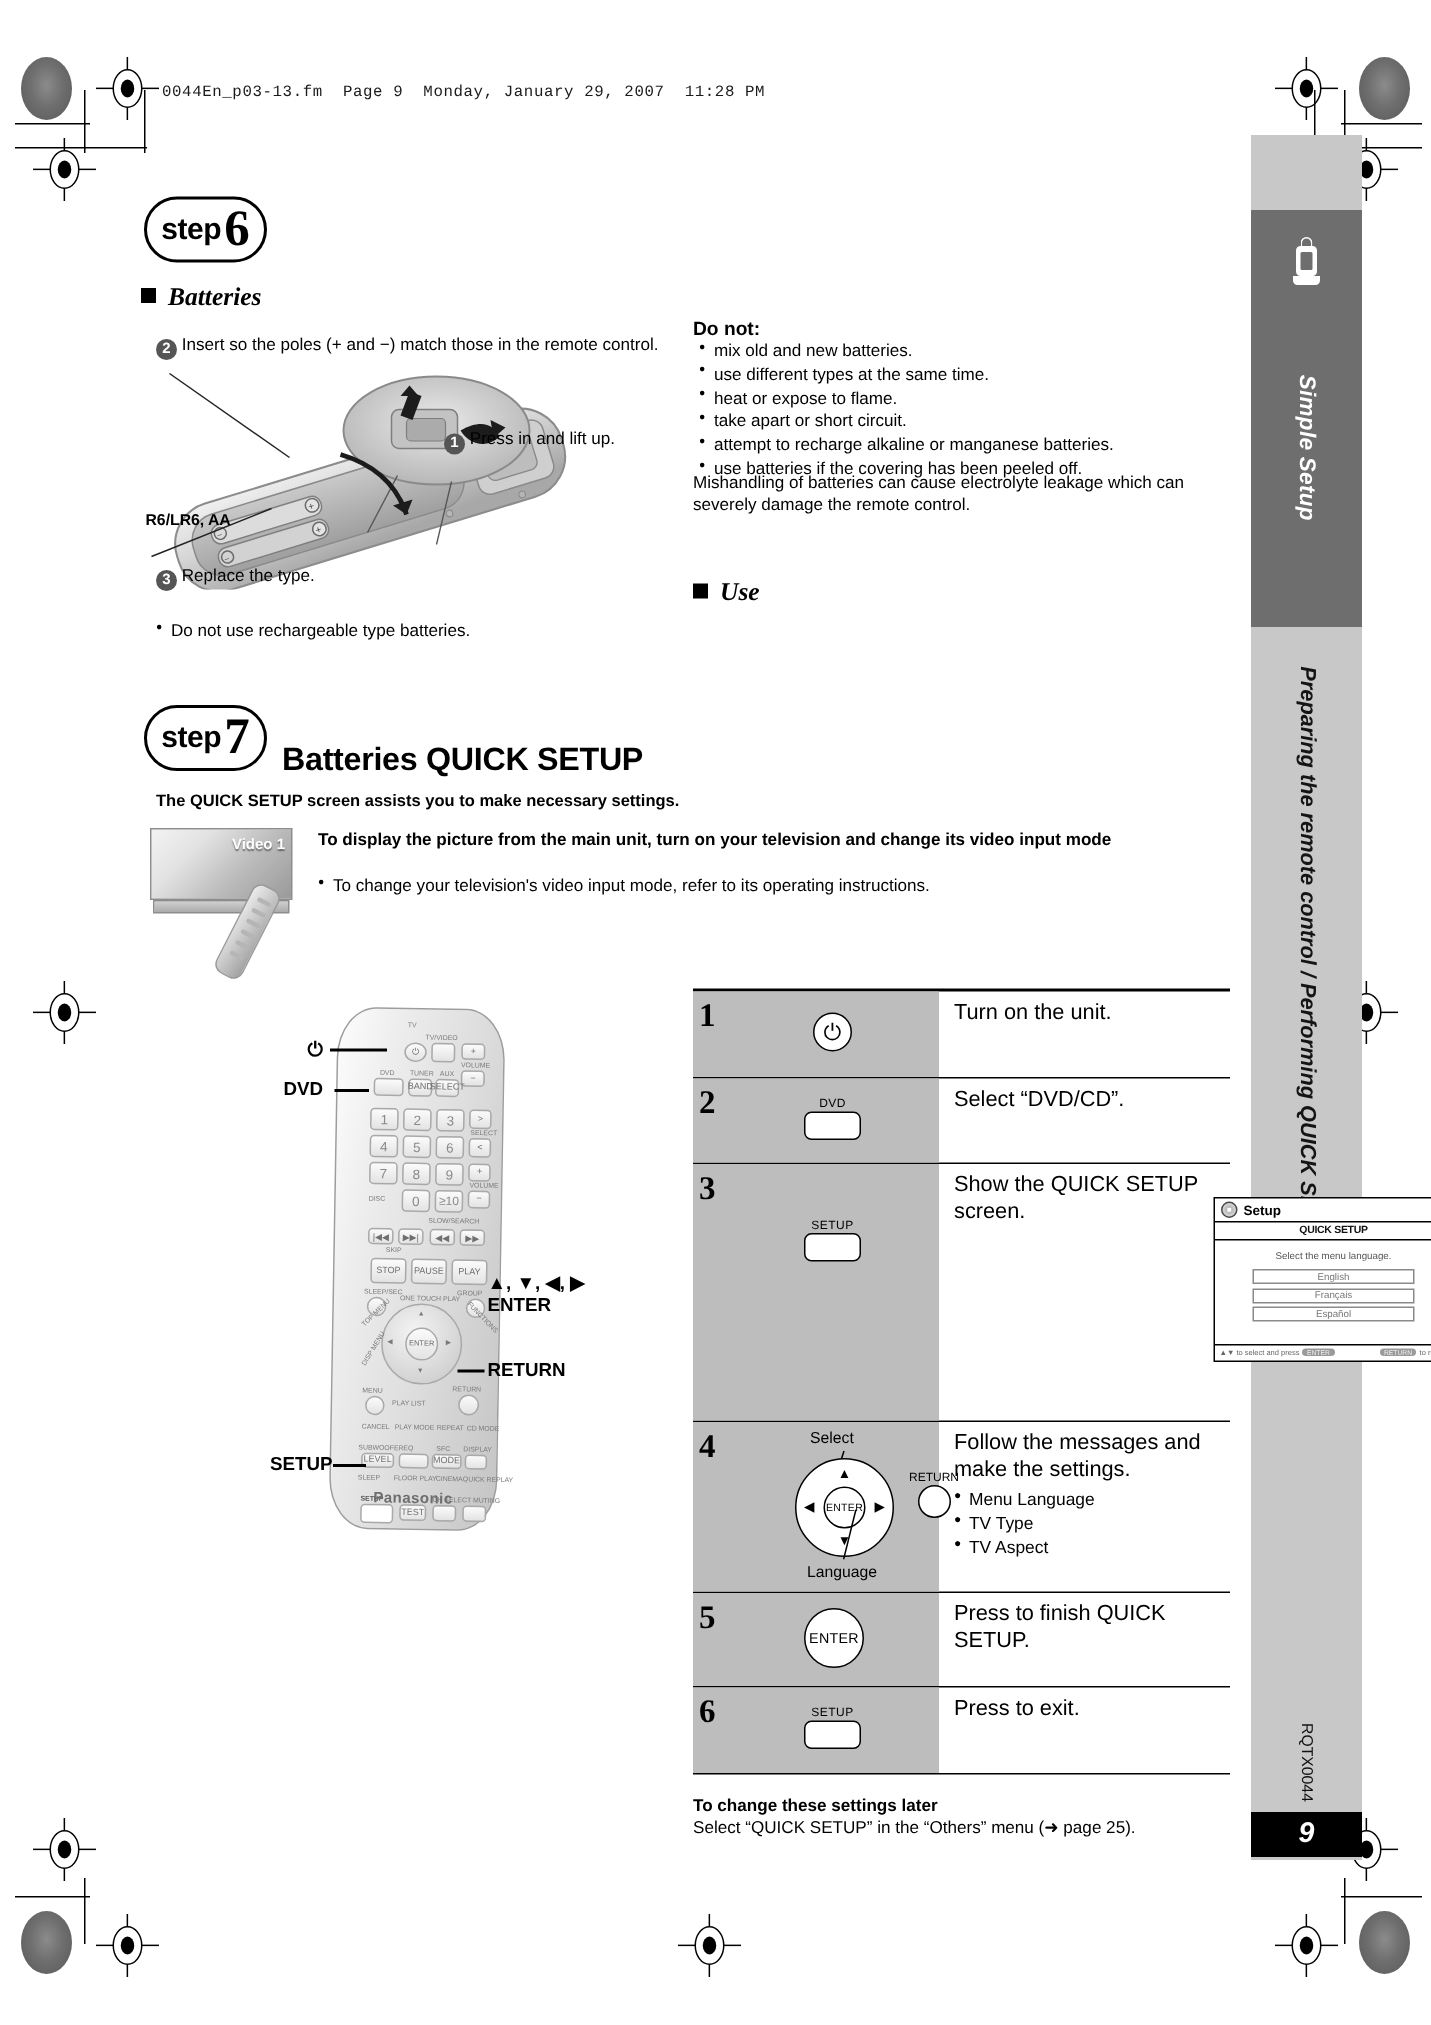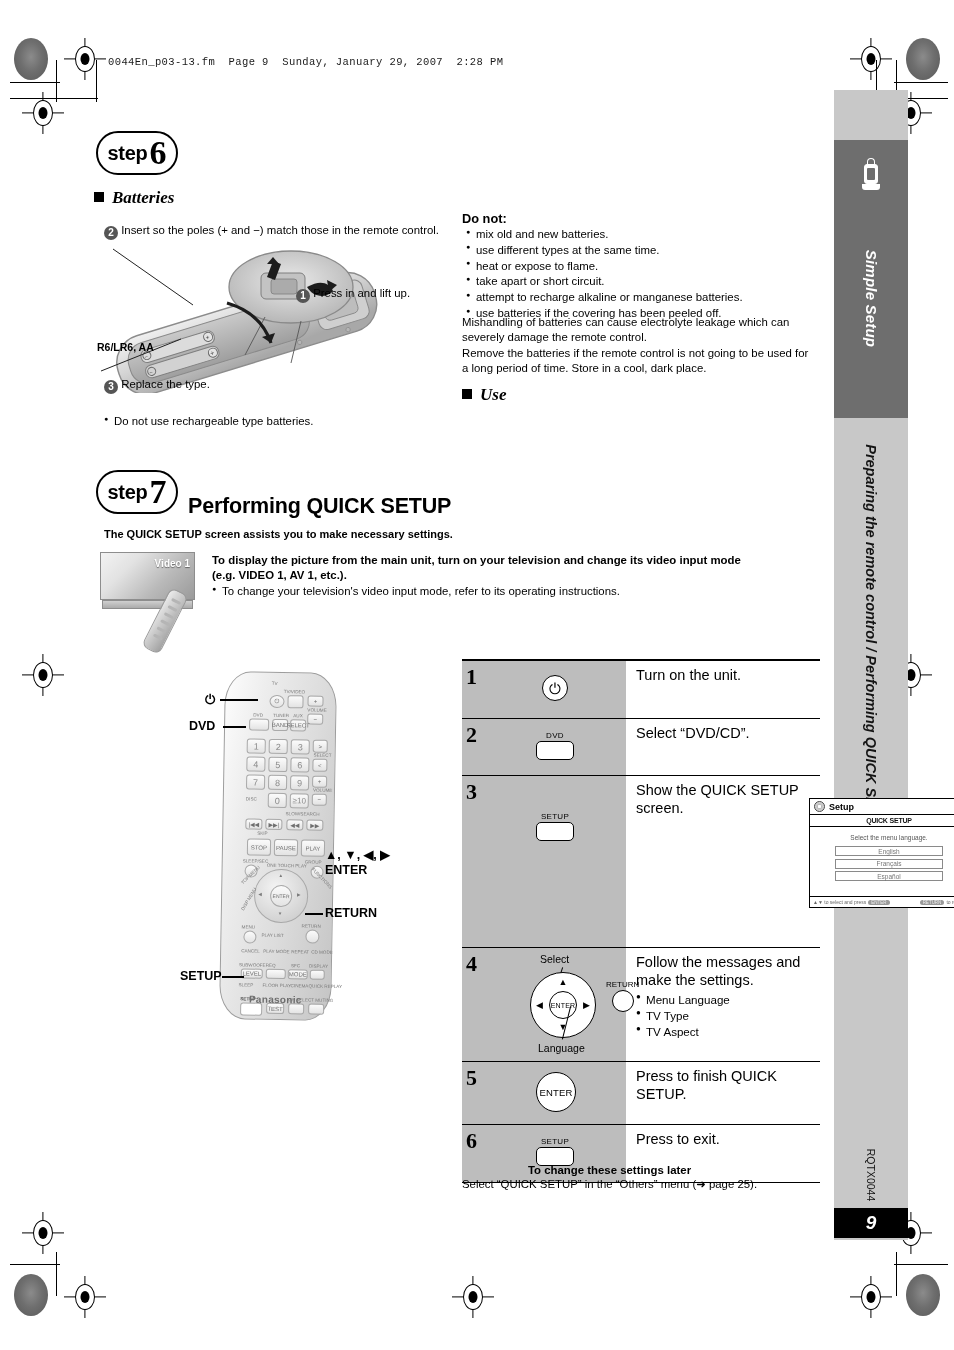--- a/index.html
+++ b/index.html
@@ -420,21 +420,21 @@
     display:flex; align-items:center; justify-content:space-between;
     padding: 0 3px; font-size: 5px; color:#666;
   }
   .osd-key {
     display:inline-block; background:#9a9a9a; color:#eee;
     border-radius: 4px; padding: 0 3px; font-size: 4.5px;
     margin: 0 2px;
   }
 
   
-  .foot-note { position:absolute; left: 462px; top: 1164px; text-align: center; }
+  .foot-note { position:absolute; left: 462px; top: 1198px; }
   .foot-note .h { font-size: 11.4px; font-weight: bold; }
   .foot-note .b { font-size: 11.4px; margin-top: 1px; }
 
   
   .big-remote {
     position: absolute;
     left: 222px; top: 672px;
     width: 112px; height: 348px;
     background: linear-gradient(100deg, #fdfdfd 0%, #ededed 25%, #dcdcdc 60%, #c4c4c4 100%);
     border: 1.4px solid #9d9d9d;
@@ -545,21 +545,21 @@
   <div class="crop-line" style="left:10px; top:98px; width:88px; height:1.2px;"></div>
   <div class="crop-line" style="left:896px; top:60px; width:1.2px; height:42px;"></div>
   <div class="crop-line" style="left:876px; top:60px; width:1.2px; height:30px;"></div>
   <div class="crop-line" style="left:894px; top:82px; width:54px; height:1.2px;"></div>
   <div class="crop-line" style="left:894px; top:98px; width:54px; height:1.2px;"></div>
   <div class="crop-line" style="left:56px; top:1252px; width:1.2px; height:44px;"></div>
   <div class="crop-line" style="left:10px; top:1264px; width:50px; height:1.2px;"></div>
   <div class="crop-line" style="left:896px; top:1252px; width:1.2px; height:44px;"></div>
   <div class="crop-line" style="left:894px; top:1264px; width:54px; height:1.2px;"></div>
 
-  <div class="filestamp">0044En_p03-13.fm  Page 9  Sunday, January 29, 2007  2:28 PM</div>
+  <div class="filestamp">0044En_p03-13.fm  Page 9  Monday, January 29, 2007  11:28 PM</div>
 
   <div class="side-rail"></div>
   <div class="side-rail-dark">
     <div class="rail-icon">
       <div class="cap"></div>
         <div class="body"></div>
         <div class="base"></div>
     </div>
     <div class="rail-label-dark">Simple Setup</div>
   </div>
@@ -667,50 +667,48 @@
     <ul>
       <li>mix old and new batteries.</li>
       <li>use different types at the same time.</li>
       <li>heat or expose to flame.</li>
       <li>take apart or short circuit.</li>
       <li>attempt to recharge alkaline or manganese batteries.</li>
       <li>use batteries if the covering has been peeled off.</li>
     </ul>
   </div>
   <div class="txt" style="left:462px; top:315px; width:330px;">Mishandling of batteries can cause electrolyte leakage which can severely damage the remote control.</div>
-  <div class="txt" style="left:462px; top:346px; width:355px;">Remove the batteries if the remote control is not going to be used for a long period of time. Store in a cool, dark place.</div>
 
   <div class="sec-head" style="left:462px; top:385px;">
     <span class="sq"></span><span>Use</span>
   </div>
 
   <div class="step-badge" style="left:96px; top:470px;">
     <span class="s-word">step</span>
     <span class="s-num">7</span>
   </div>
-  <div class="step-title" style="left:188px; top:494px;">Performing QUICK SETUP</div>
+  <div class="step-title" style="left:188px; top:494px;">Batteries QUICK SETUP</div>
   <div class="txt b" style="left:104px; top:527px; width:420px; font-size:11px;">The QUICK SETUP screen assists you to make necessary settings.</div>
 
   <div class="tv-illo">
     <div class="tv-screen">
       <span class="label">Video 1</span>
     </div>
     <div class="tv-base"></div>
     <div class="tv-remote">
       <i style="top:8px"></i>
         <i style="top:16px"></i>
         <i style="top:24px"></i>
       <i style="top:32px"></i>
         <i style="top:40px"></i>
         <i style="top:48px"></i>
     </div>
   </div>
 
   <div class="txt b" style="left:212px; top:553px; width:608px;">To display the picture from the main unit, turn on your television and change its video input mode</div>
-  <div class="txt b" style="left:212px; top:568px; width:608px;">(e.g. VIDEO 1, AV 1, etc.).</div>
   <div class="bullets" style="left:212px; top:584px; width:608px;">
     <ul>
       <li>To change your television's video input mode, refer to its operating instructions.</li>
     </ul>
   </div>
 
   <div class="big-remote">
 
     <div class="mini-label" style="left:46px; top:8px;">TV</div>
     <div class="mini-label" style="left:58px; top:16px;">TV/VIDEO</div>

